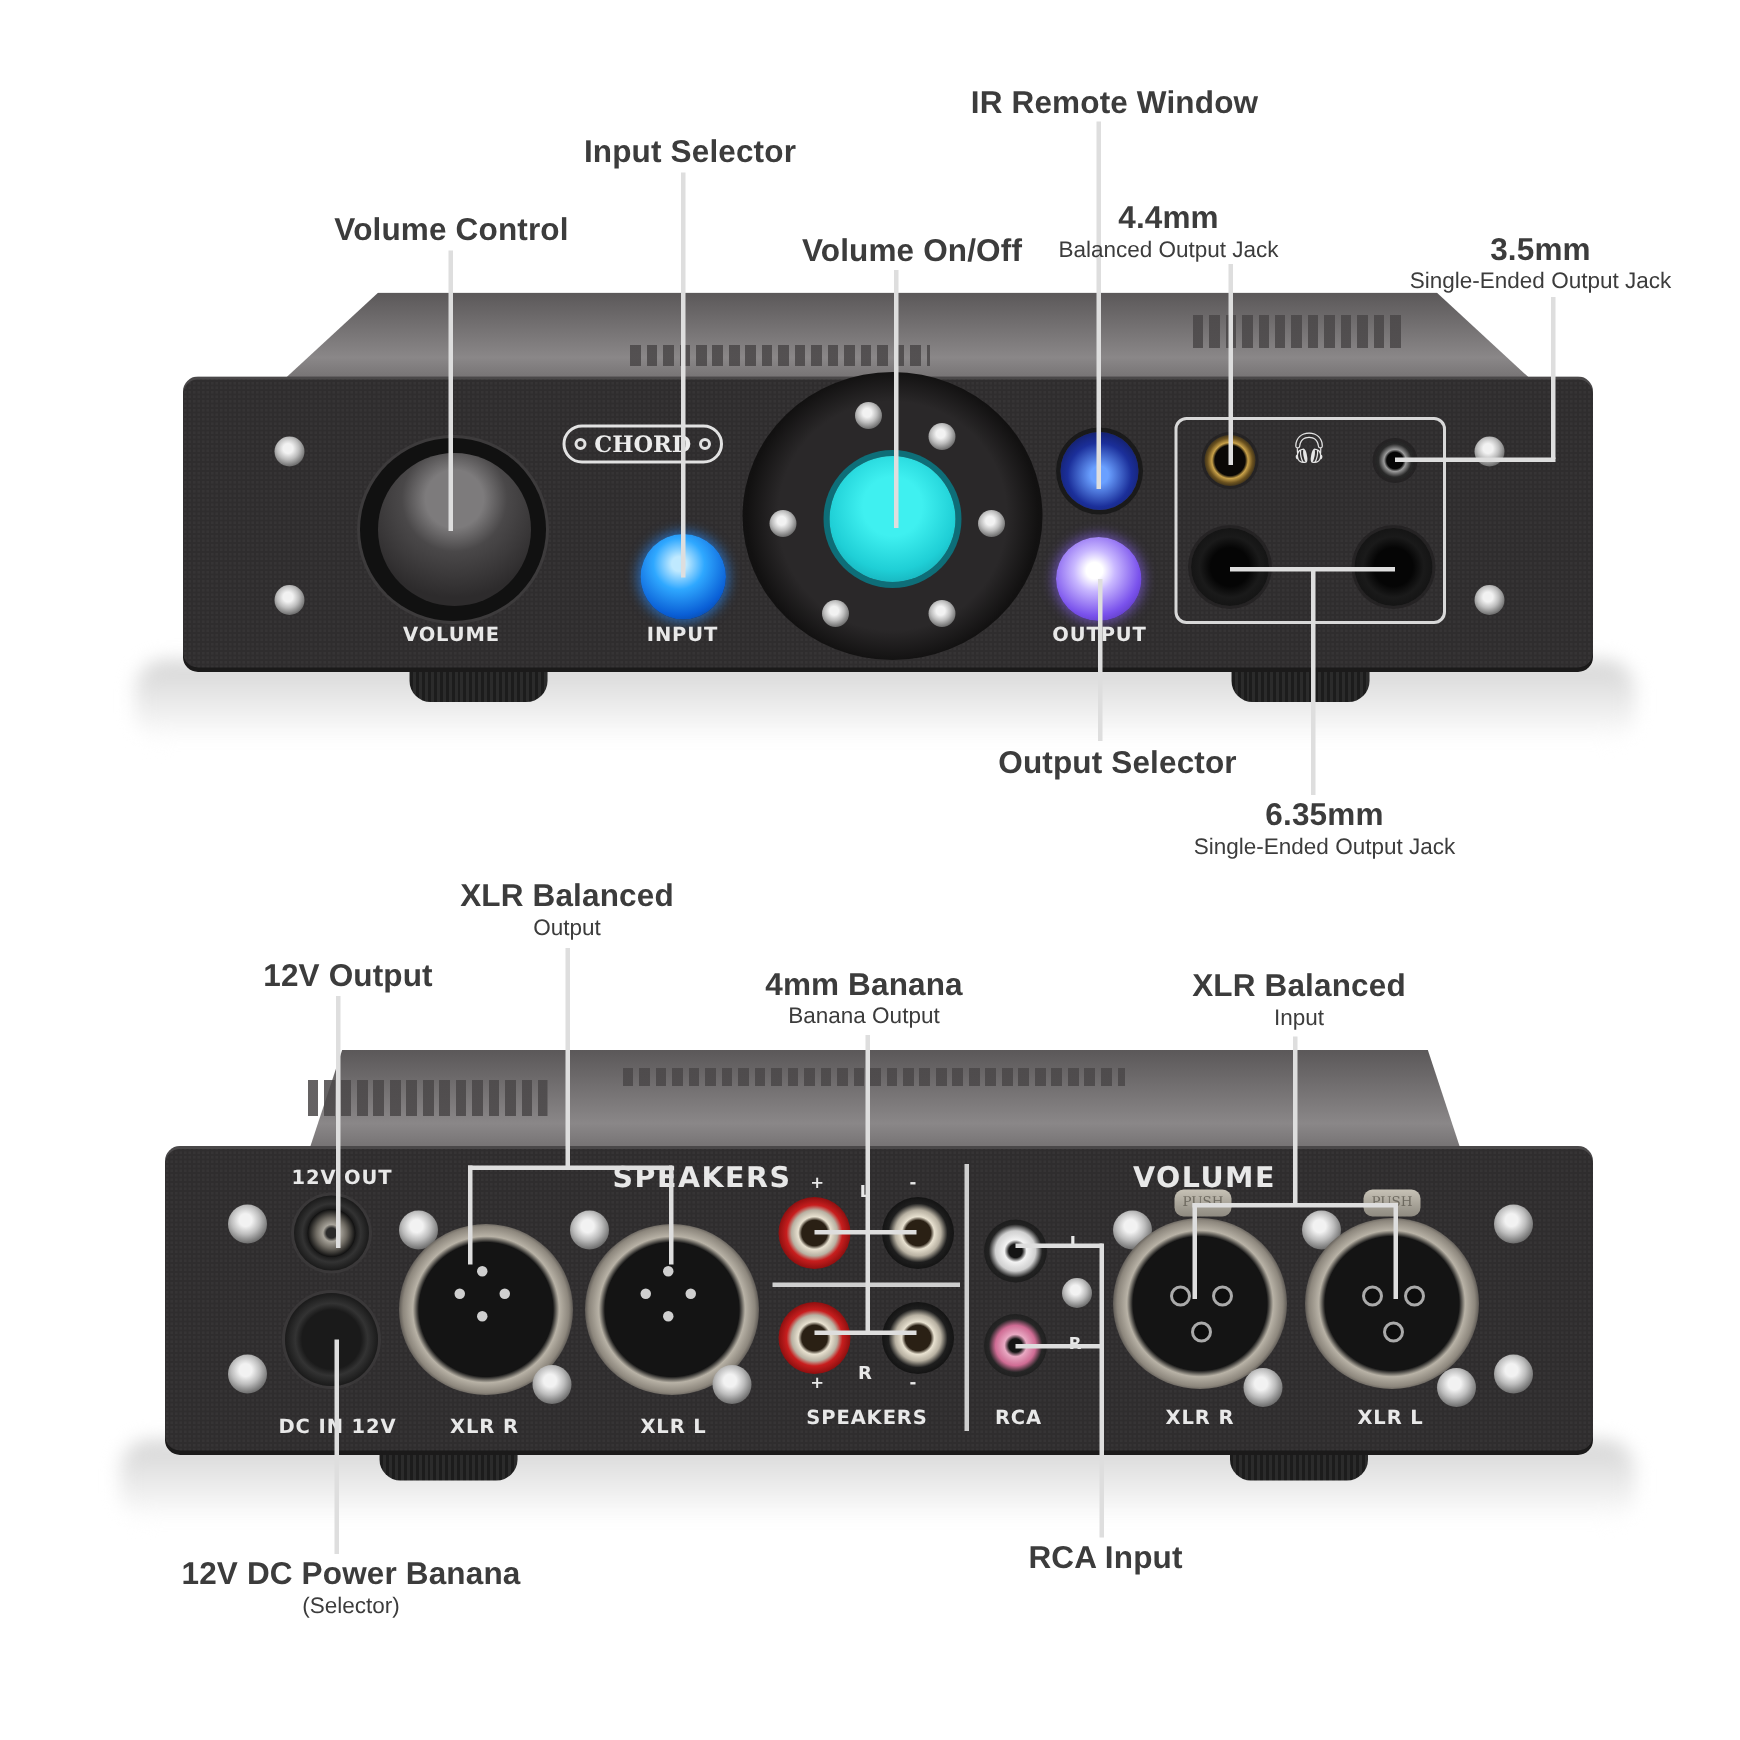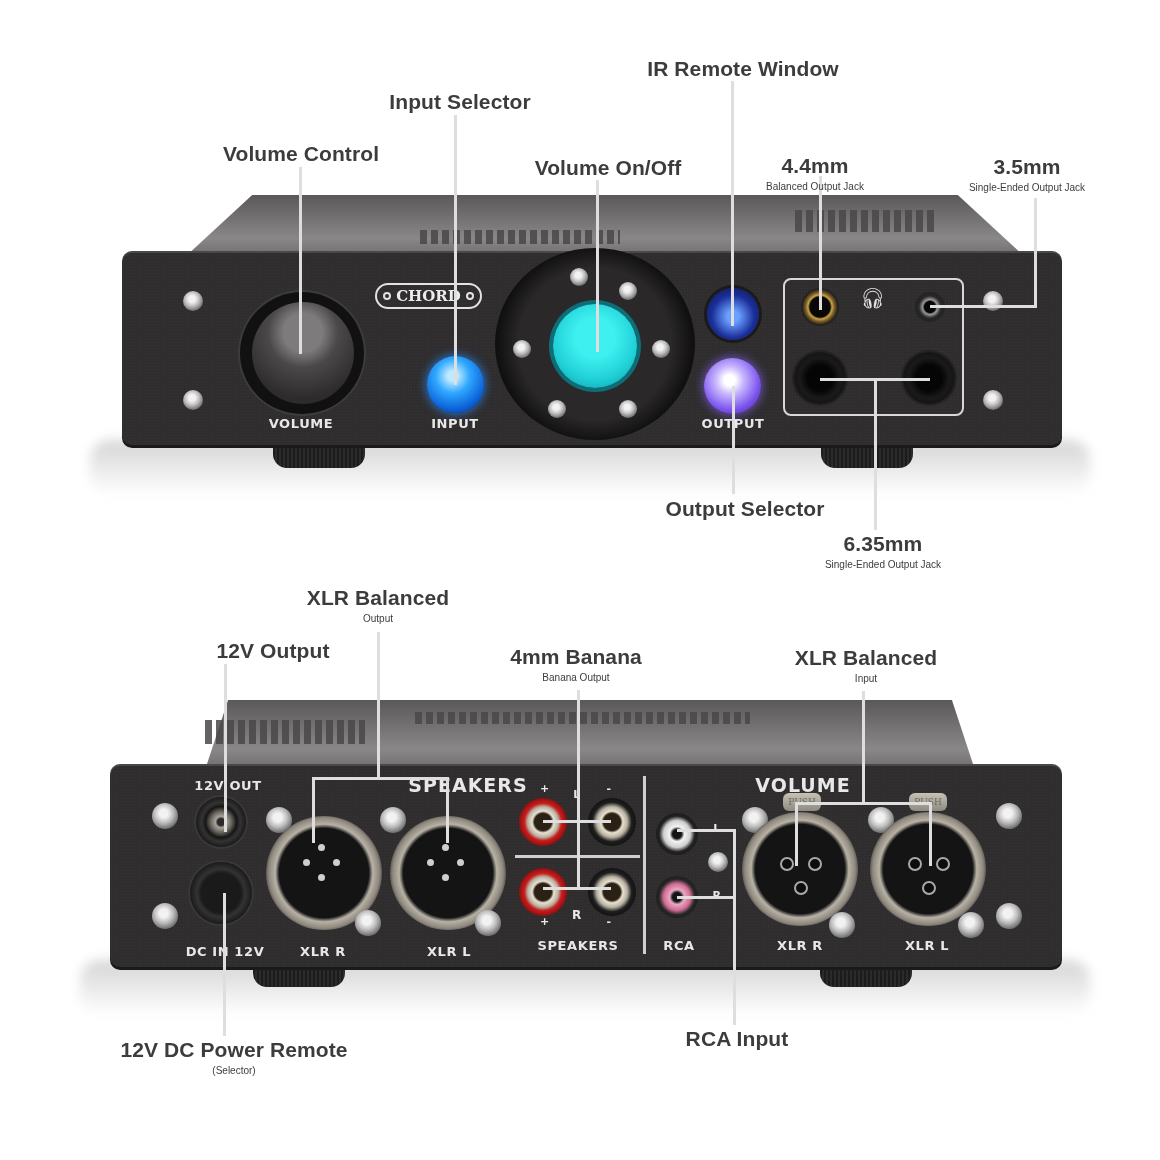--- a/index.html
+++ b/index.html
@@ -2,21 +2,21 @@
 <html><head>
 <meta charset="utf-8">
 <style>
   * { box-sizing: border-box; margin: 0; padding: 0; }
   html, body { width: 1160px; height: 1160px; background: #ffffff; overflow: hidden; }
   body { position: relative; font-family: "Liberation Sans", "DejaVu Sans", sans-serif; color: #3a3a3a; }
 
   
   .label { position: absolute; text-align: center; white-space: nowrap; transform: translateX(-50%); }
   .label .title { display: block; font-weight: bold; font-size: 21px; color: #3c3c3c; letter-spacing: 0.1px; line-height: 24px; }
-  .label .sub { display: block; font-size: 10px; color: #3c3c3c; line-height: 18px; }
+  .label .sub { display: block; font-size: 15px; color: #3c3c3c; line-height: 18px; }
 
   
   .vline { position: absolute; width: 3px; background: #dedede; }
   .hline { position: absolute; height: 3px; background: #dedede; }
 
   
   .shadow-floor { position: absolute; background: linear-gradient(#d4d4d4, #ffffff); filter: blur(6px); border-radius: 20px; }
   .top-lid { position: absolute; background: linear-gradient(#5b5859, #8a8788 70%, #6f6c6d); }
   .panel { position: absolute; background: #2f2d2e; border-radius: 10px;
            background-image: radial-gradient(rgba(255,255,255,0.03) 1px, transparent 1px);
@@ -144,21 +144,21 @@
   </div>
   <div class="label" style="left:460px; top:90px;">
     <span class="title">Input Selector</span>
   </div>
   <div class="label" style="left:608px; top:156px;">
     <span class="title">Volume On/Off</span>
   </div>
   <div class="label" style="left:743px; top:57px;">
     <span class="title">IR Remote Window</span>
   </div>
-  <div class="label" style="left:815px; top:134px;margin-top:20px;">
+  <div class="label" style="left:779px; top:134px;">
     <span class="title">4.4mm</span>
     <span class="sub">Balanced Output Jack</span>
   </div>
   <div class="label" style="left:1027px; top:155px;">
     <span class="title">3.5mm</span>
     <span class="sub">Single-Ended Output Jack</span>
   </div>
   <div class="label" style="left:745px; top:497px;">
     <span class="title">Output Selector</span>
   </div>
@@ -269,31 +269,31 @@
   <div class="hline" style="left:677px; top:829px; width:58px;"></div>
   <div class="hline" style="left:677px; top:896px; width:58px;"></div>
   <div class="vline" style="left:733px; top:829px; height:196px;"></div>
 
   <div class="vline" style="left:223px; top:893px; height:143px;"></div>
 
   <div class="label" style="left:378px; top:586px;">
     <span class="title">XLR Balanced</span>
     <span class="sub">Output</span>
   </div>
-  <div class="label" style="left:232px; top:639px;margin-left:41px;">
+  <div class="label" style="left:232px; top:639px;">
     <span class="title">12V Output</span>
   </div>
   <div class="label" style="left:576px; top:645px;">
     <span class="title">4mm Banana</span>
     <span class="sub">Banana Output</span>
   </div>
   <div class="label" style="left:866px; top:646px;">
     <span class="title">XLR Balanced</span>
     <span class="sub">Input</span>
   </div>
   <div class="label" style="left:234px; top:1038px;">
-    <span class="title">12V DC Power Remote</span>
+    <span class="title">12V DC Power Banana</span>
     <span class="sub">(Selector)</span>
   </div>
   <div class="label" style="left:737px; top:1027px;">
     <span class="title">RCA Input</span>
   </div>
 </div>
 
 </body></html>

